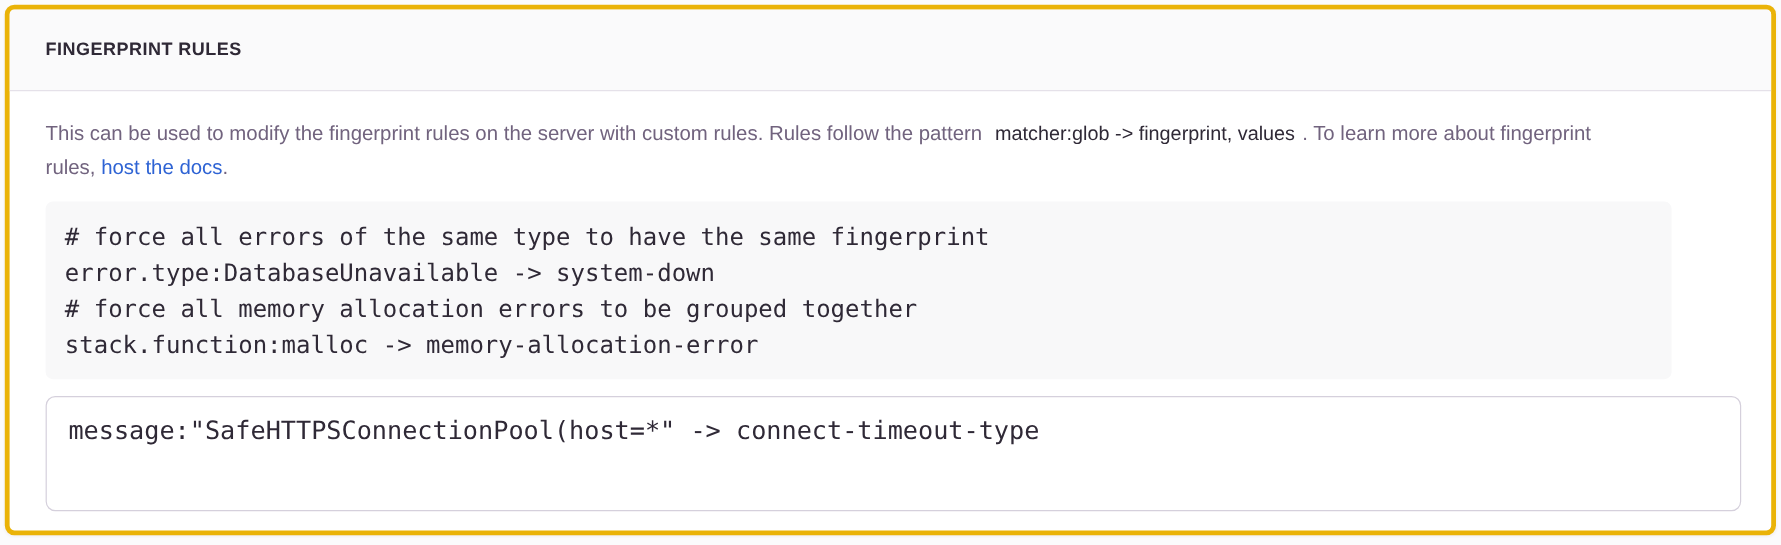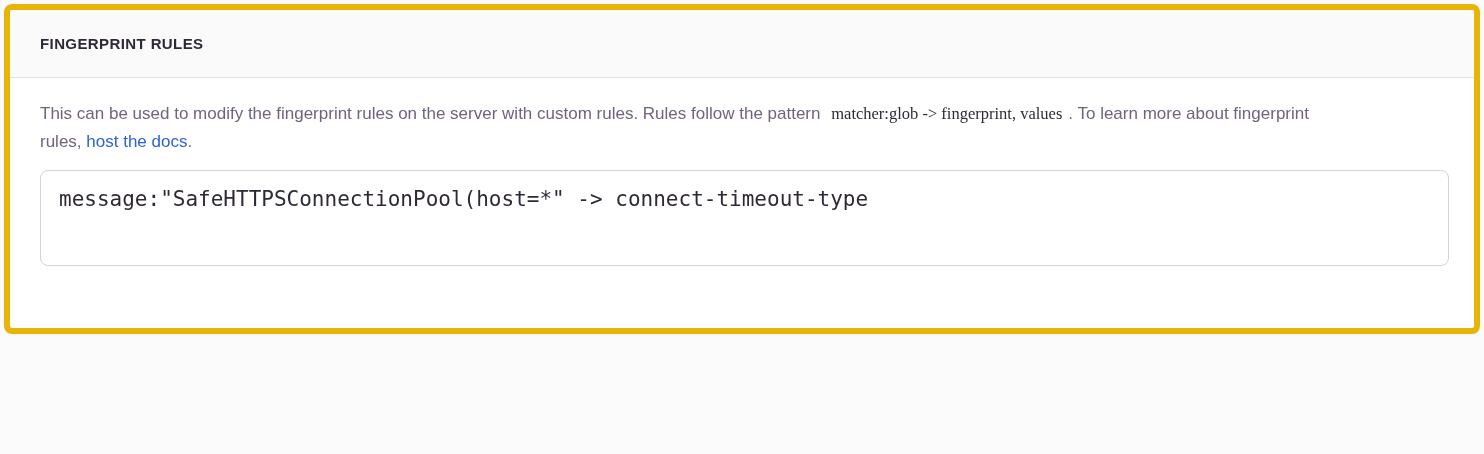--- a/index.html
+++ b/index.html
@@ -9,23 +9,23 @@
     background: #fbfbfc;
     font-family: "Liberation Sans", sans-serif;
   }
   body {
     width: 1484px;
     height: 454px;
     padding: 4px;
   }
   .panel {
     background: #ffffff;
-    border: 6px solid #eab308;
+    border: 4px solid #eab308;
     border-radius: 8px;
-    height: 330px;
+    height: 442px;
     box-shadow: 0 1px 2px rgba(43, 34, 51, 0.04);
     overflow: hidden;
   }
   .panel-header {
     background: #fafafb;
     border-bottom: 1px solid #e5e1e9;
     height: 68px;
     padding: 0 30px;
     display: flex;
     align-items: center;
@@ -40,21 +40,21 @@
   .panel-body {
     padding: 22px 25px 26px 30px;
   }
   .description {
     font-size: 17px;
     line-height: 28px;
     color: #71637e;
     margin: 0 95px 14px 0;
   }
   .inline-code {
-    font-family: Liberation Serif, serif;
+    font-family: Liberation Sans, sans-serif;
     font-size: 16.5px;
     color: #2f2936;
     padding: 0 3px;
     margin: 0 3px;
     white-space: nowrap;
   }
   .docs-link {
     color: #2e63d4;
     text-decoration: none;
     cursor: pointer;
@@ -95,16 +95,20 @@
   <div class="panel-header">
     <span class="panel-title">FINGERPRINT RULES</span>
   </div>
   <div class="panel-body">
     <p class="description">
       <span>This can be used to modify the fingerprint rules on the server with custom rules. Rules follow the pattern</span>
       <code class="inline-code">matcher:glob -&gt; fingerprint, values</code><span>. To learn more about fingerprint rules,</span>
       <a class="docs-link">host the docs</a><span>.</span>
     </p>
 
+    <pre class="example-code"># force all errors of the same type to have the same fingerprint
+error.type:DatabaseUnavailable -&gt; system-down
+# force all memory allocation errors to be grouped together
+stack.function:malloc -&gt; memory-allocation-error</pre>
 
     <textarea class="rules-textarea" spellcheck="false" style="">message:"SafeHTTPSConnectionPool(host=*" -&gt; connect-timeout-type</textarea>
   </div>
 </div>
 
 </body></html>

